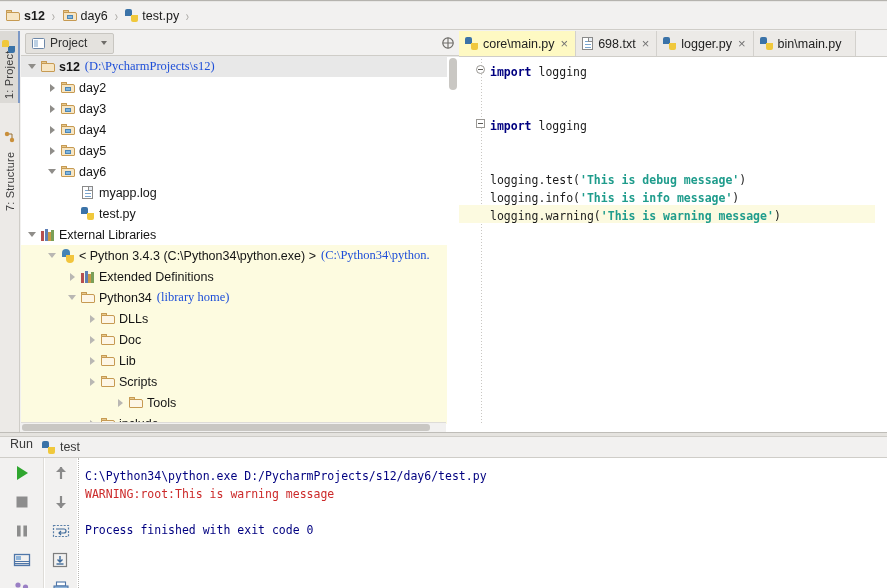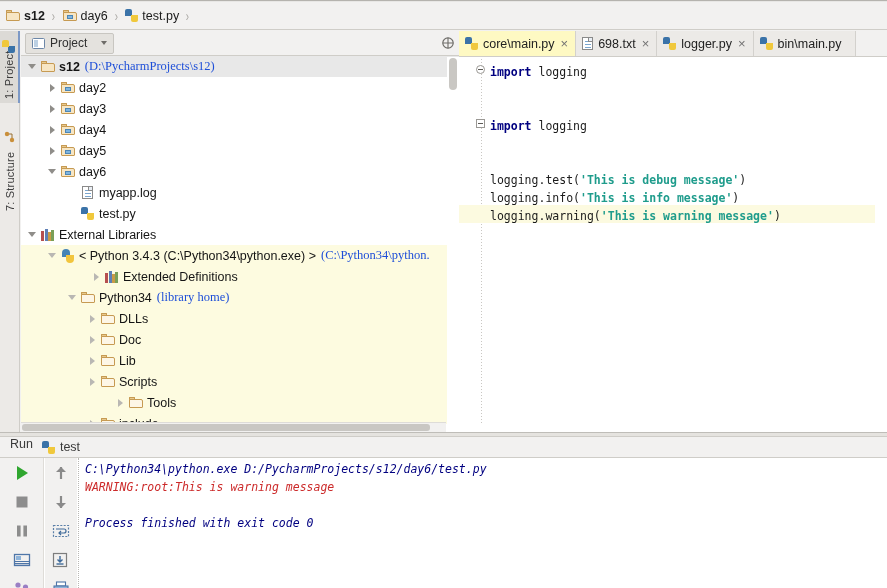--- a/index.html
+++ b/index.html
@@ -162,21 +162,21 @@
 
   .runbody { position:absolute; left:0; top:21px; width:887px; height:130px; background:#ffffff; }
   .runtoolA { position:absolute; left:0; top:0; width:44px; height:130px; background:#f2f1f0;
               border-right:1px solid #dedcd8; box-sizing:border-box;
               display:flex; flex-direction:column; align-items:center; padding-top:6px; gap:11px;}
   .runtoolB { position:absolute; left:45px; top:0; width:32px; height:130px; background:#f2f1f0;
               display:flex; flex-direction:column; align-items:center; padding-top:6px; gap:11px;}
   .tbtn { width:18px; height:18px; position:relative; cursor:default; }
   .console { position:absolute; left:78px; top:0; width:809px; height:130px; background:#ffffff;
              border-left:1px dotted #b9b7b3; box-sizing:border-box;
-             font-family:"DejaVu Sans Mono","Liberation Mono",monospace; font-size:11.5px; padding:4px 0 0 6px;font-style:italic;}
+             font-family:"DejaVu Sans Mono","Liberation Mono",monospace; font-size:11.5px; padding:11px 0 0 6px;}
   .oline { height:18px; white-space:pre; color:#000080; }
   .oline.warn { color:#cc2a2a; }
 </style>
 </head>
 <body>
 
 <div class="app">
 
   <div class="topline"></div>
 
@@ -386,21 +386,21 @@
             </span>
             <span class="icnw">
               <span class="ico ico-pyint">
                 <span class="p1"></span>
                 <span class="p2"></span>
               </span>
             </span>
             <span class="txt">&lt; Python 3.4.3 (C:\Python34\python.exe) &gt;</span>
             <span class="sub">(C:\Python34\python.</span>
           </div>
-          <div class="row lib" style="padding-left: 68px;">
+          <div class="row lib" style="padding-left: 44px;">
             <span class="twisty">
               <span class="tri tri-right dim"></span>
             </span>
             <span class="icnw">
               <span class="ico ico-lib">
                 <span class="k1"></span>
                 <span class="k2"></span>
                 <span class="k3"></span>
                 <span class="k4"></span>
               </span>

